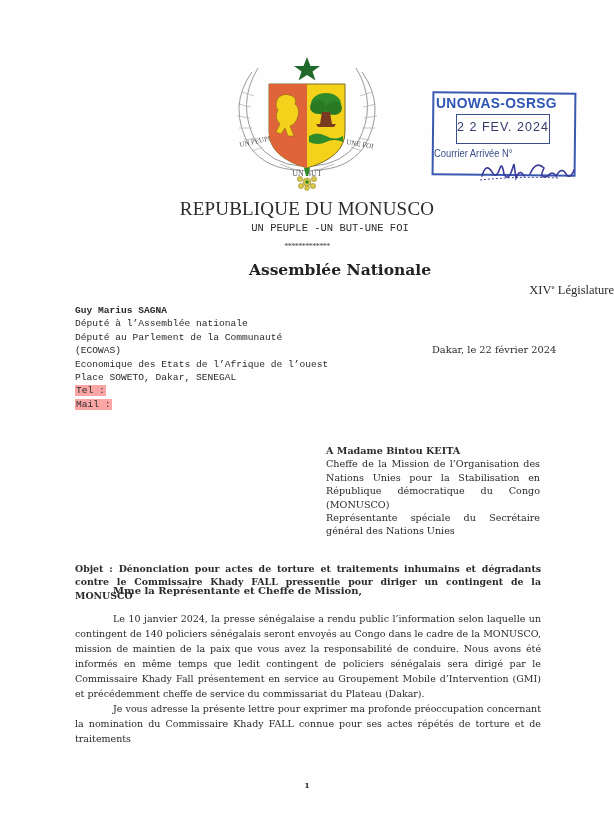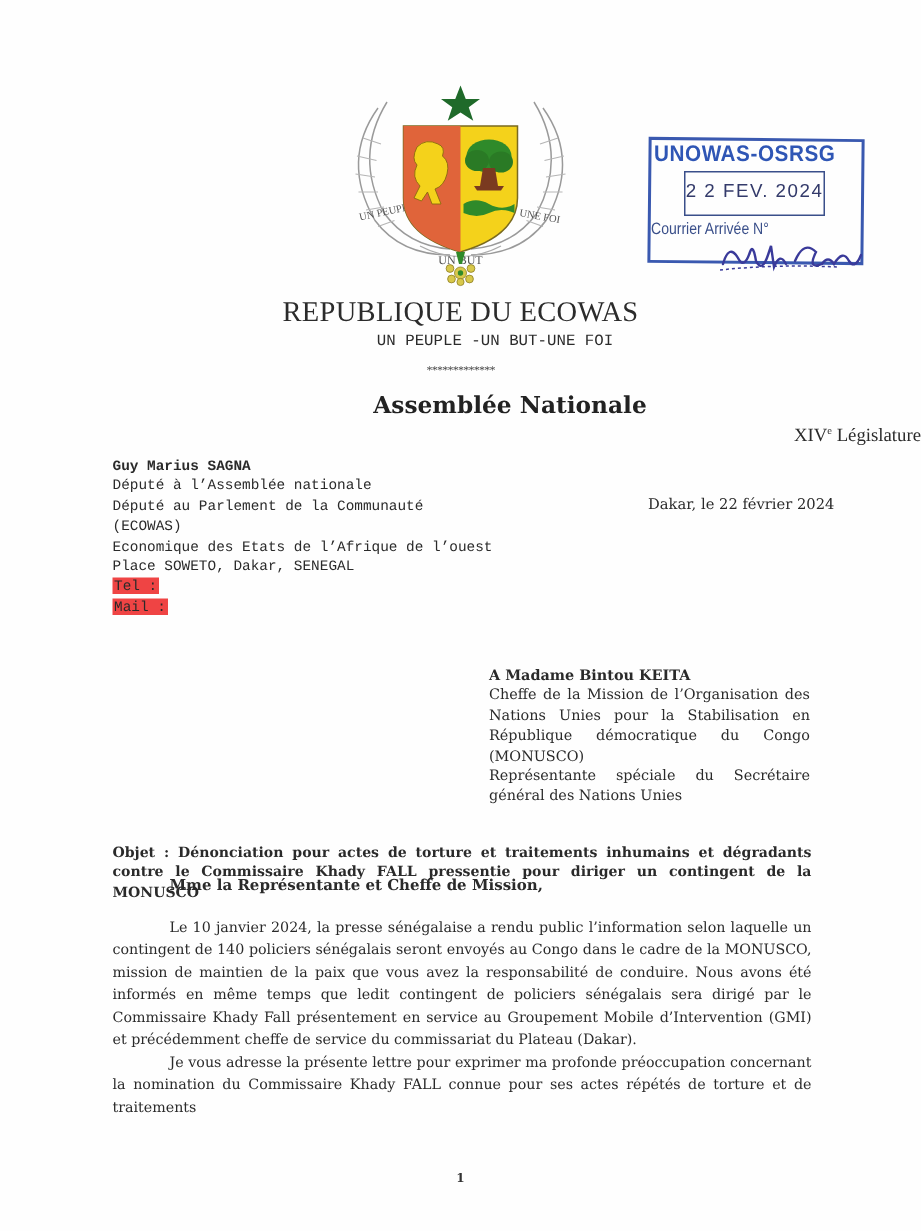--- a/index.html
+++ b/index.html
@@ -23,23 +23,23 @@
   .rep { position:absolute; left:0; width:614px; top:198px; text-align:center; font-family:"Liberation Serif", serif; font-size:19px; letter-spacing:0.2px; color:#2b2b2b; }
   .motto { position:absolute; left:0; width:614px; top:222px; text-align:center; font-family:Liberation Mono, monospace; font-size:10.5px; color:#2b2b2b;padding-left:23px; }
   .stars { position:absolute; left:0; width:614px; top:242px; text-align:center; font-family:"Liberation Serif", serif; font-size:8px; color:#444; letter-spacing:-0.5px; }
   .assembly { position:absolute; left:0; width:614px; top:260px; text-align:center; font-family:"DejaVu Serif", serif; font-weight:bold; font-size:15.5px; color:#222;padding-left:33px; }
   .legis { position:absolute; left:0; width:614px; top:283px; text-align:right; font-family:"Liberation Serif", serif; font-size:12.5px; color:#2b2b2b; }
   .legis sup { font-size:7px; }
 
   
   .sender { position:absolute; left:75px; top:304px; font-family:Liberation Mono, monospace; font-size:9.6px; line-height:13.4px; color:#2a2a2a; }
   .sender .name { font-weight:bold; }
-  .hl { background:#ef4444; padding:0 1px; }
+  .hl { background:#fca5a5; padding:0 1px; }
 
-  .date { position:absolute; left:432px; top:331px; font-family:"DejaVu Serif", serif; font-size:9.8px; color:#2a2a2a; }
+  .date { position:absolute; left:432px; top:344px; font-family:"DejaVu Serif", serif; font-size:9.8px; color:#2a2a2a; }
 
   
   .recipient { position:absolute; left:326px; top:444px; width:214px; font-family:"DejaVu Serif", serif; font-size:9.6px; line-height:13.4px; text-align:justify; color:#2a2a2a; }
   .recipient .name { font-weight:bold; }
 
   
   .objet { position:absolute; left:75px; top:562px; width:466px; font-family:"DejaVu Serif", serif; font-weight:bold; font-size:9.4px; line-height:13.4px; text-align:justify; color:#2a2a2a; text-align-last:left; }
   .salut { position:absolute; left:113px; top:585px; font-family:"DejaVu Serif", serif; font-weight:bold; font-size:10px; color:#2a2a2a; }
 
   .para { position:absolute; left:75px; width:466px; font-family:"DejaVu Serif", serif; font-size:9.5px; line-height:15px; text-align:justify; color:#2a2a2a; text-indent:38px; }
@@ -105,21 +105,21 @@
     <div class="stamp-date-box">
       <div class="stamp-date">2 2 FEV. 2024</div>
     </div>
     <div class="stamp-courrier">Courrier Arrivée N°</div>
     <svg class="stamp-sign" viewBox="0 0 100 32">
       <path d="M4 22 Q8 8 14 18 Q18 26 22 14 Q24 8 26 20 Q30 28 34 16 L36 10 L38 24 Q42 14 46 22 M52 20 Q58 6 66 14 Q60 26 70 22 Q74 16 78 22 Q84 12 88 20 Q92 26 96 16" fill="none" stroke="#3a3a9a" stroke-width="1.6" stroke-linecap="round"></path>
       <path d="M2 26 Q40 22 80 24" fill="none" stroke="#3a3a9a" stroke-width="1" stroke-dasharray="2 2"></path>
     </svg>
   </div>
 
-  <div class="rep">REPUBLIQUE DU ECOWAS</div>
+  <div class="rep">REPUBLIQUE DU MONUSCO</div>
   <div class="motto">UN PEUPLE -UN BUT-UNE FOI</div>
   <div class="stars">*************</div>
   <div class="assembly">Assemblée Nationale</div>
   <div class="legis"><span>XIV</span><sup>e</sup><span> Législature</span></div>
 
   <div class="sender">
     <div class="name">Guy Marius SAGNA</div>
     <div>Député à l’Assemblée nationale</div>
     <div>Député au Parlement de la Communauté</div>
     <div>(ECOWAS)</div>

